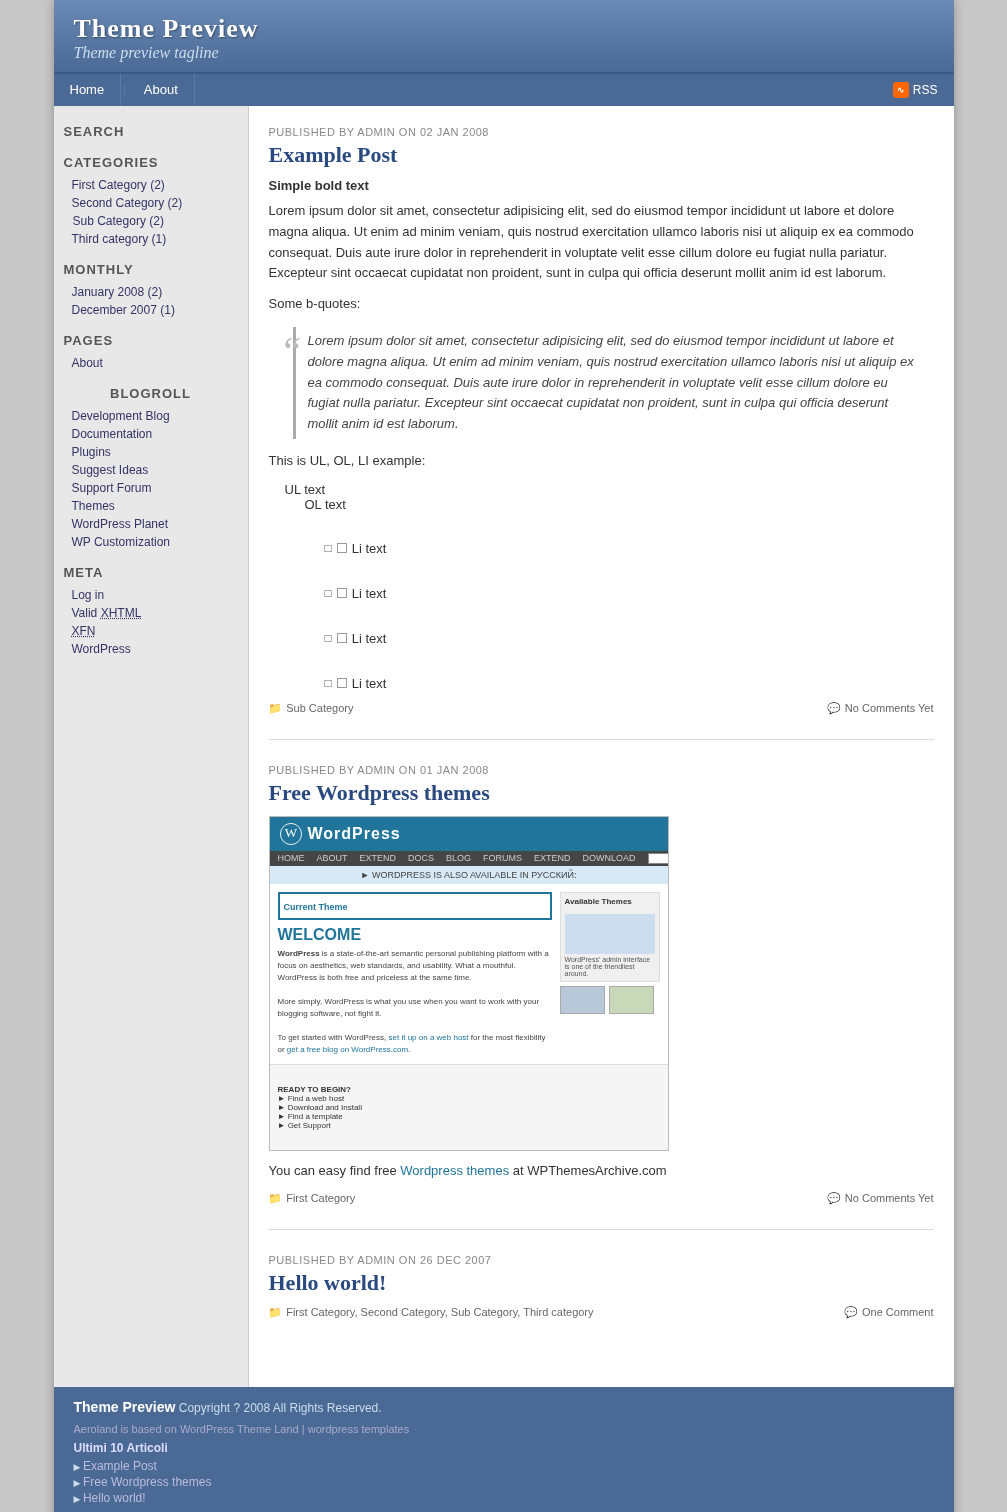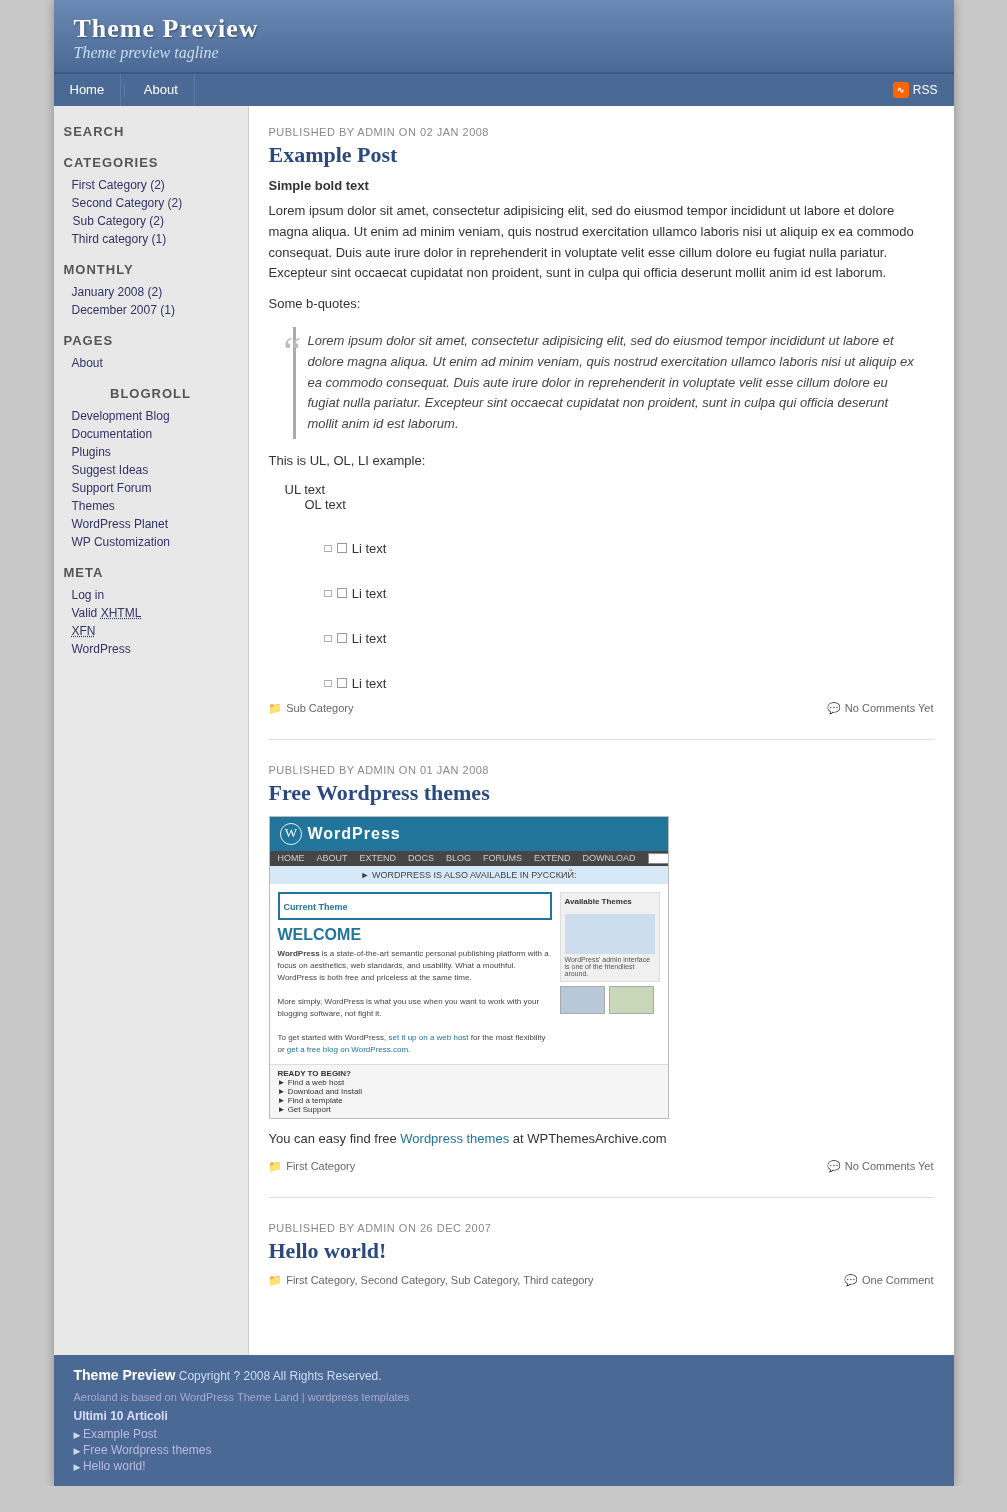--- a/index.html
+++ b/index.html
@@ -216,21 +216,21 @@
               <div style="font-size:8px; font-family:Arial,sans-serif; font-weight:bold; margin-bottom:8px;">Available Themes</div>
               <div style="height:40px; background:#cde; margin-bottom:2px;"></div>
               <div style="font-size:7px; font-family:Arial,sans-serif; color:#555;">WordPress' admin interface is one of the friendliest around.</div>
             </div>
             <div style="display:flex; gap:4px;">
               <div style="width:45px; height:28px; background:#b8c8d8; border:1px solid #aaa;"></div>
               <div style="width:45px; height:28px; background:#c8d8b8; border:1px solid #aaa;"></div>
             </div>
           </div>
         </div>
-        <div style="background:#f5f5f5; border-top:1px solid #ddd; padding:4px 8px; font-size:8px; font-family:Arial,sans-serif;">
+        <div style="background:#f5f5f5; border-top:1px solid #ddd; padding:20px 8px; font-size:8px; font-family:Arial,sans-serif;">
           <strong>READY TO BEGIN?</strong><br>
           ► Find a web host<br>
           ► Download and Install<br>
           ► Find a template<br>
           ► Get Support
         </div>
       </div>
 
       <p class="post-body">You can easy find free <a style="color:#21759b;">Wordpress themes</a> at WPThemesArchive.com</p>
       <div class="post-footer">

